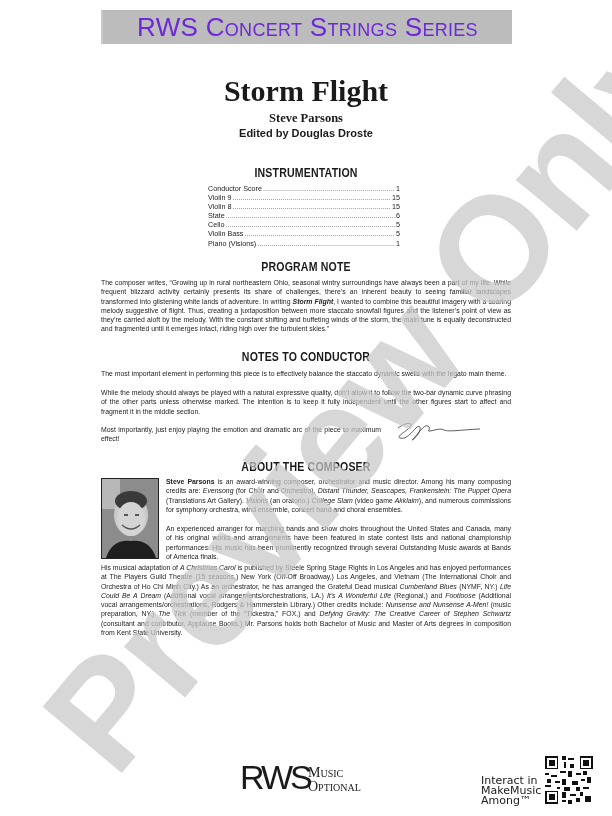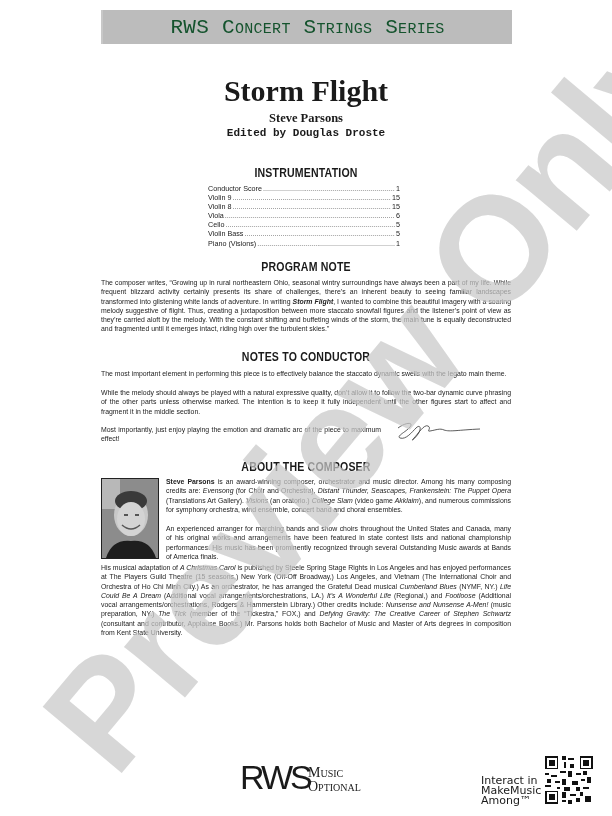--- a/index.html
+++ b/index.html
@@ -7,34 +7,34 @@
     width: 612px; height: 816px; position: relative; overflow: hidden;
     background: #ffffff; color: #1a1a1a;
     font-family: "Liberation Sans", sans-serif;
   }
   .series-bar {
     position: absolute; left: 101px; top: 10px; width: 409px; height: 34px;
     background: #bcbcbc; border-left: 2px solid #c8c8c8;
     display: flex; align-items: center; justify-content: center;
   }
   .series-bar span {
-    font-family: Liberation Mono, monospace; font-size: 21px; color: #14532d;
+    font-family: Liberation Sans, sans-serif; font-size: 26px; color: #6d28d9;
     font-variant: small-caps; letter-spacing: 0.3px;
   }
   .title {
     position: absolute; left: 0; width: 612px; top: 74px; text-align: center;
     font-family: "Liberation Serif", serif; font-weight: bold; font-size: 30px; color: #1a1a1a;
   }
   .composer {
     position: absolute; left: 0; width: 612px; top: 111px; text-align: center;
     font-family: "Liberation Serif", serif; font-weight: bold; font-size: 12.5px;
   }
   .editor {
     position: absolute; left: 0; width: 612px; top: 127px; text-align: center;
-    font-family: Liberation Mono, monospace; font-weight: bold; font-size: 11px;
+    font-family: Liberation Sans, sans-serif; font-weight: bold; font-size: 11px;
   }
   .heading {
     position: absolute; left: 0; width: 612px; text-align: center;
     font-family: "Liberation Sans", sans-serif; font-weight: bold; font-size: 12px;
     letter-spacing: 0.2px; transform: scaleX(0.88);
   }
   .instr {
     position: absolute; left: 208px; top: 184px; width: 192px;
     font-size: 7.2px; line-height: 9.1px; color: #222;
   }
@@ -100,21 +100,21 @@
       <span>Violin 9</span>
       <span class="dots"></span>
       <span>15</span>
     </div>
   <div class="instr-row">
       <span>Violin 8</span>
       <span class="dots"></span>
       <span>15</span>
     </div>
   <div class="instr-row">
-      <span>Viola</span>
+      <span>State</span>
       <span class="dots"></span>
       <span>6</span>
     </div>
   <div class="instr-row">
       <span>Cello</span>
       <span class="dots"></span>
       <span>5</span>
     </div>
   <div class="instr-row">
       <span>Violin Bass</span>

